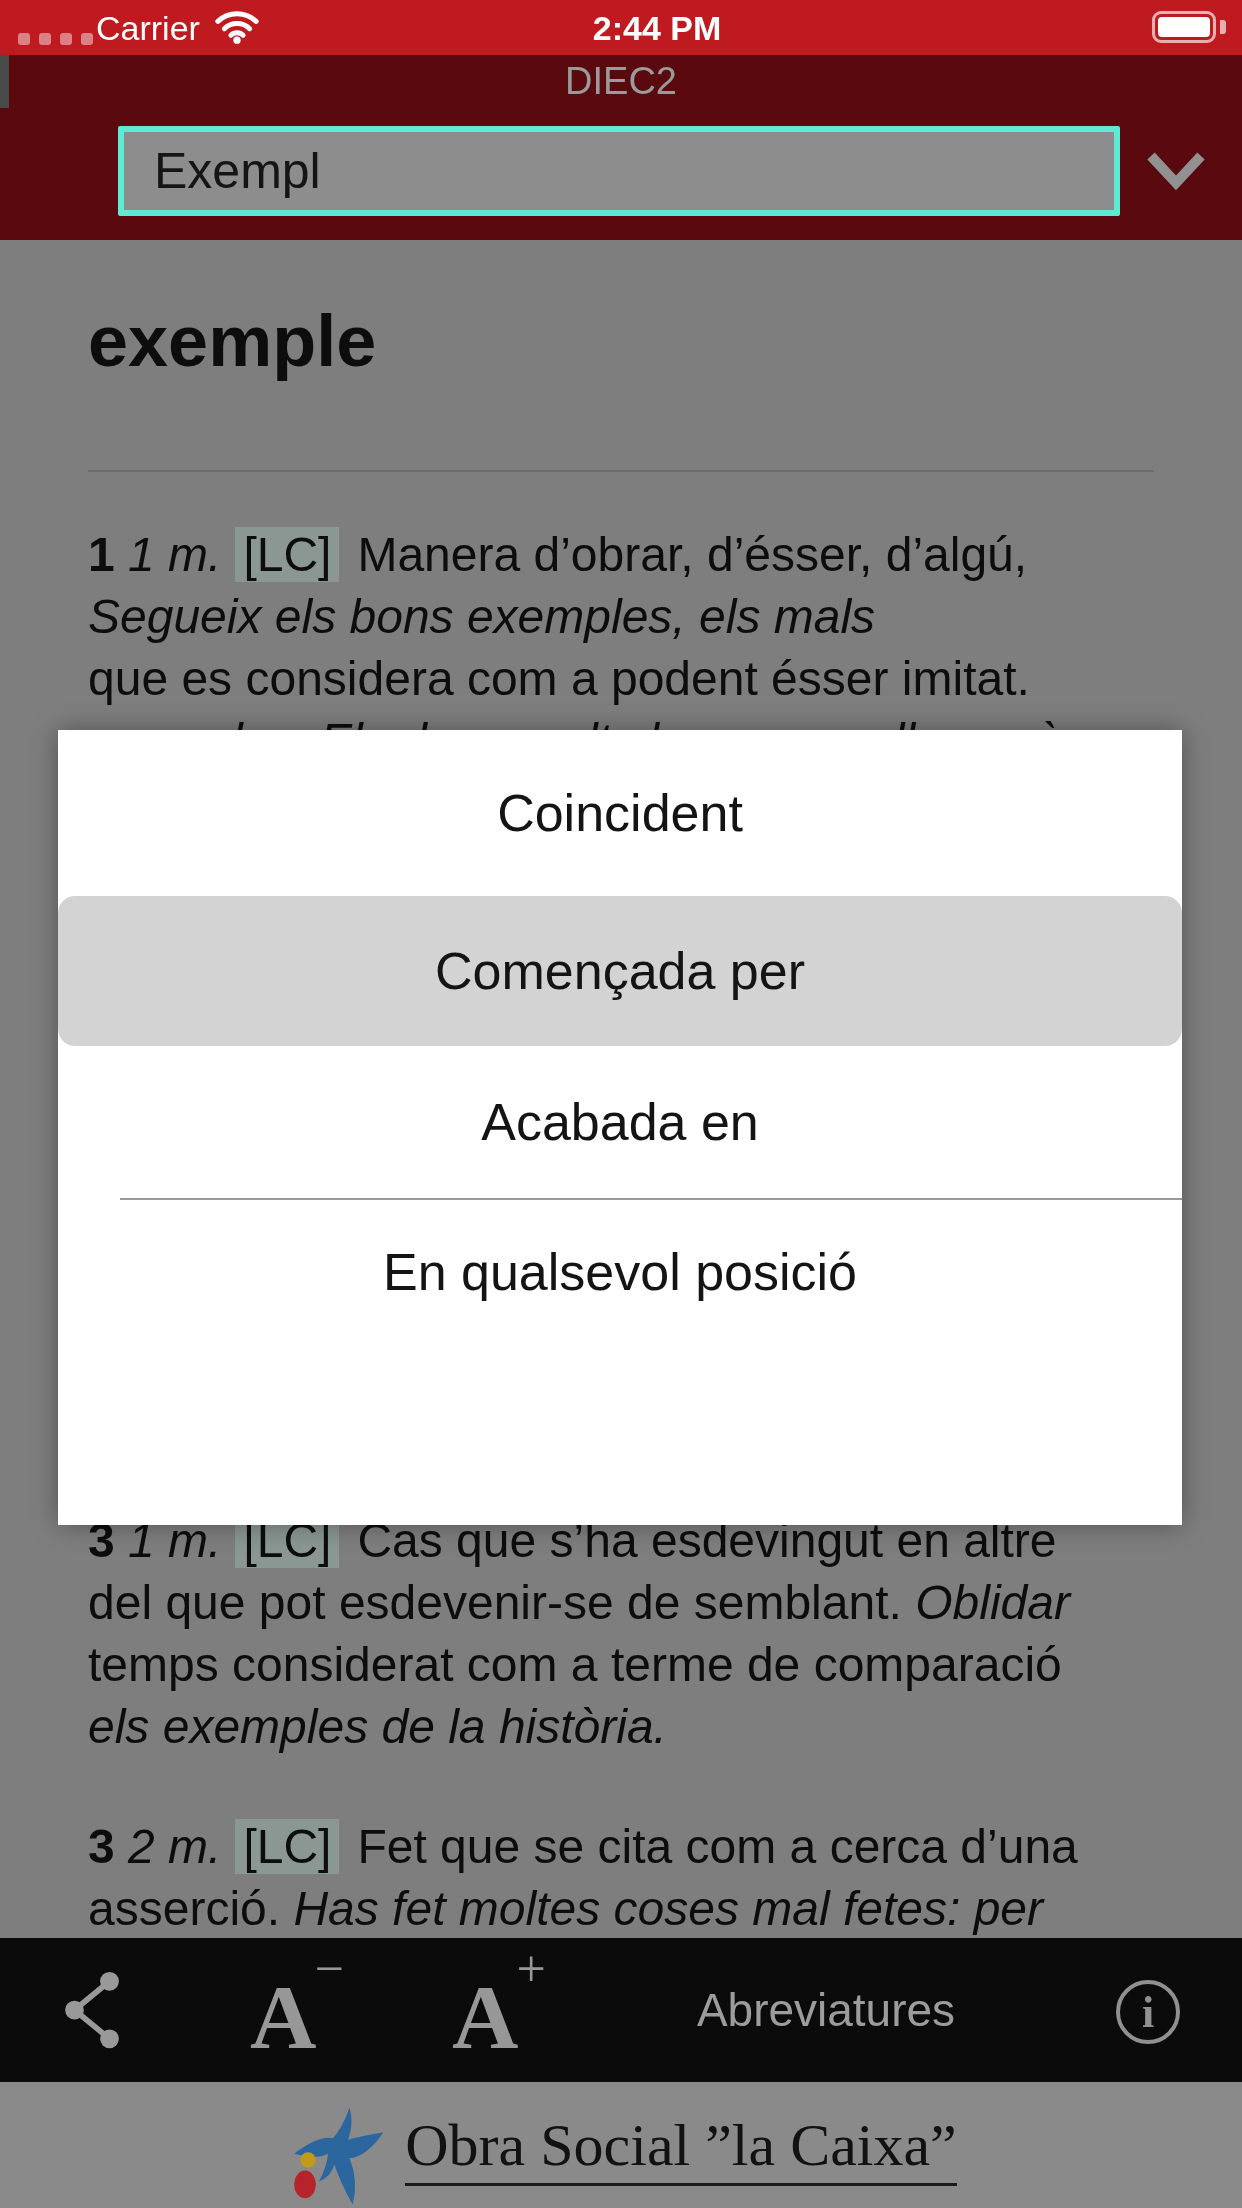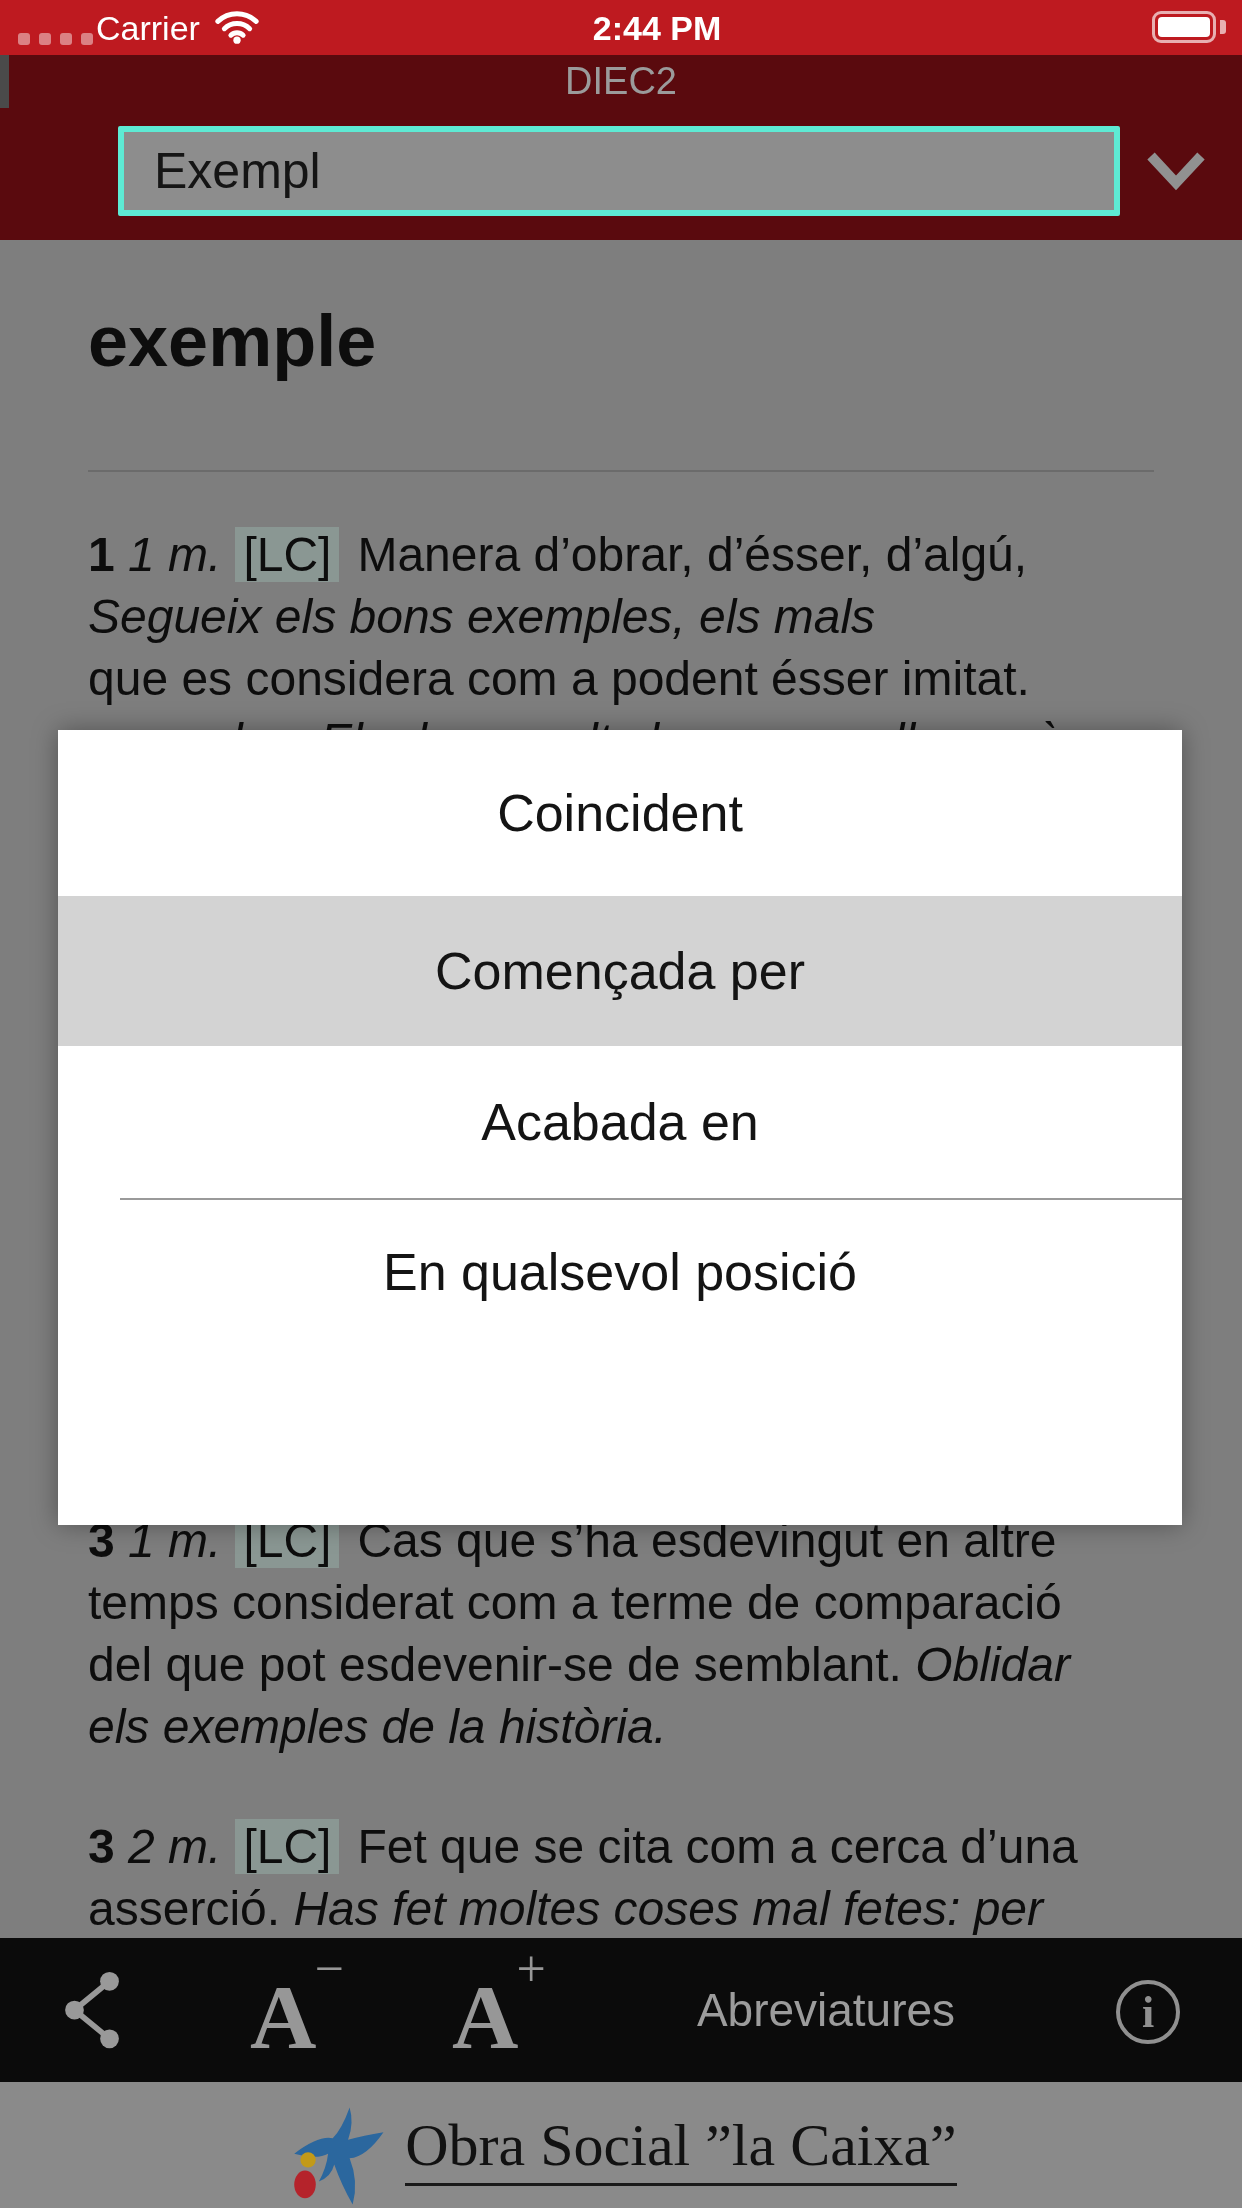--- a/index.html
+++ b/index.html
@@ -37,21 +37,21 @@
   .para-1{top:284px;}
   .para-2{top:1270px;}
   .para-3{top:1576px;}
   .seg-b{font-weight:bold;}
   .seg-i{font-style:italic;}
   .seg-c{background:#8A9793;padding:1px 8px;margin:0 18px 0 14px;}
   
   .dialog{position:absolute;left:58px;top:730px;width:1124px;height:795px;background:#FFFFFF;z-index:30;box-shadow:0 0 24px rgba(0,0,0,.35);}
   .dialog-header{height:182px;background:#C21E28;display:flex;align-items:center;padding-left:62px;box-sizing:border-box;}
   .dialog-title{color:#FFFFFF;font-size:48px;}
-  .option{display:flex;align-items:center;justify-content:center;font-size:52px;color:#141414;background:#FFFFFF;}
+  .option{display:flex;align-items:center;justify-content:center;font-size:52px;color:#141414;background:#FFFFFF;border-radius:17px;}
   .option-0{height:166px;}
   .option-1{height:150px;}
   .option-2{height:152px;}
   .option-3{height:143px;}
   .option.selected{background:#D3D3D3;}
   .opt-divider{height:2px;background:#9A9A9A;margin-left:62px;}
   
   .toolbar{position:absolute;left:0;top:1938px;width:100%;height:144px;background:#0B0B0B;z-index:6;}
   .share-btn{position:absolute;left:62px;top:32px;width:60px;height:80px;}
   .font-btn{position:absolute;top:0;height:144px;display:flex;align-items:flex-end;padding-bottom:22px;box-sizing:border-box;}
@@ -112,22 +112,22 @@
 
   <div class="para para-1">
     <div class="line"><span class="seg-b">1</span><span class="seg-i"> 1 m.</span><span class="seg-c">[LC]</span><span class="seg-n">Manera d’obrar, d’ésser, d’algú,</span></div>
     <div class="line"><span class="seg-i">Segueix els bons exemples, els mals</span></div>
     <div class="line"><span class="seg-n">que es considera com a podent ésser imitat.</span></div>
     <div class="line"><span class="seg-i">exemples. Els dona molts bons consells, però</span></div>
   </div>
 
   <div class="para para-2">
     <div class="line"><span class="seg-b">3</span><span class="seg-i"> 1 m.</span><span class="seg-c">[LC]</span><span class="seg-n">Cas que s’ha esdevingut en altre</span></div>
+    <div class="line"><span class="seg-n">del que pot esdevenir-se de semblant. </span><span class="seg-i">Oblidar</span></div>
     <div class="line"><span class="seg-n">temps considerat com a terme de comparació</span></div>
-    <div class="line"><span class="seg-n">del que pot esdevenir-se de semblant. </span><span class="seg-i">Oblidar</span></div>
     <div class="line"><span class="seg-i">els exemples de la història.</span></div>
   </div>
 
   <div class="para para-3">
     <div class="line"><span class="seg-b">3</span><span class="seg-i"> 2 m.</span><span class="seg-c">[LC]</span><span class="seg-n">Fet que se cita com a cerca d’una</span></div>
     <div class="line"><span class="seg-n">asserció. </span><span class="seg-i">Has fet moltes coses mal fetes: per</span></div>
   </div>
 </div>
 
 <div class="dialog">

